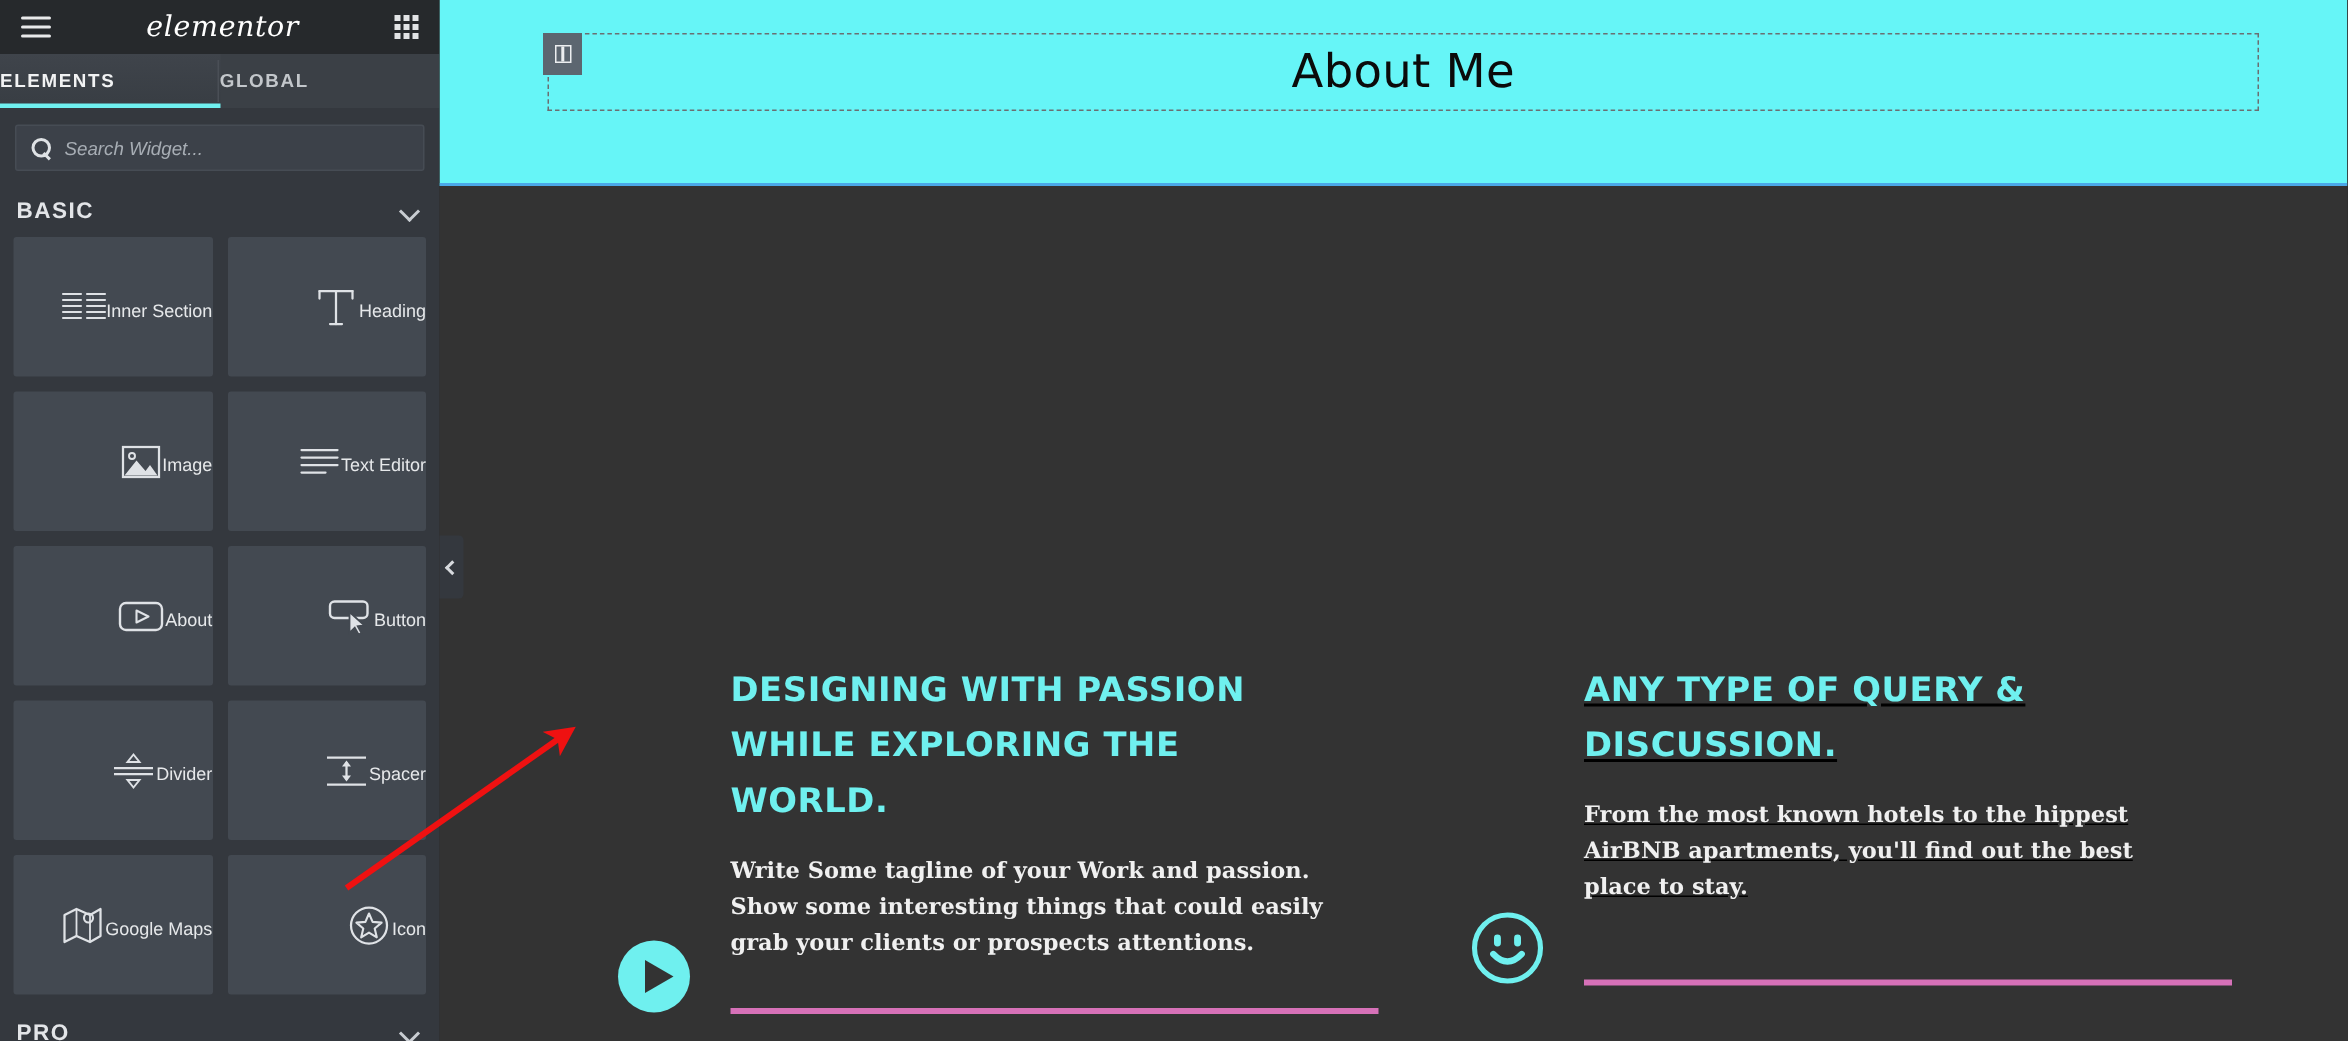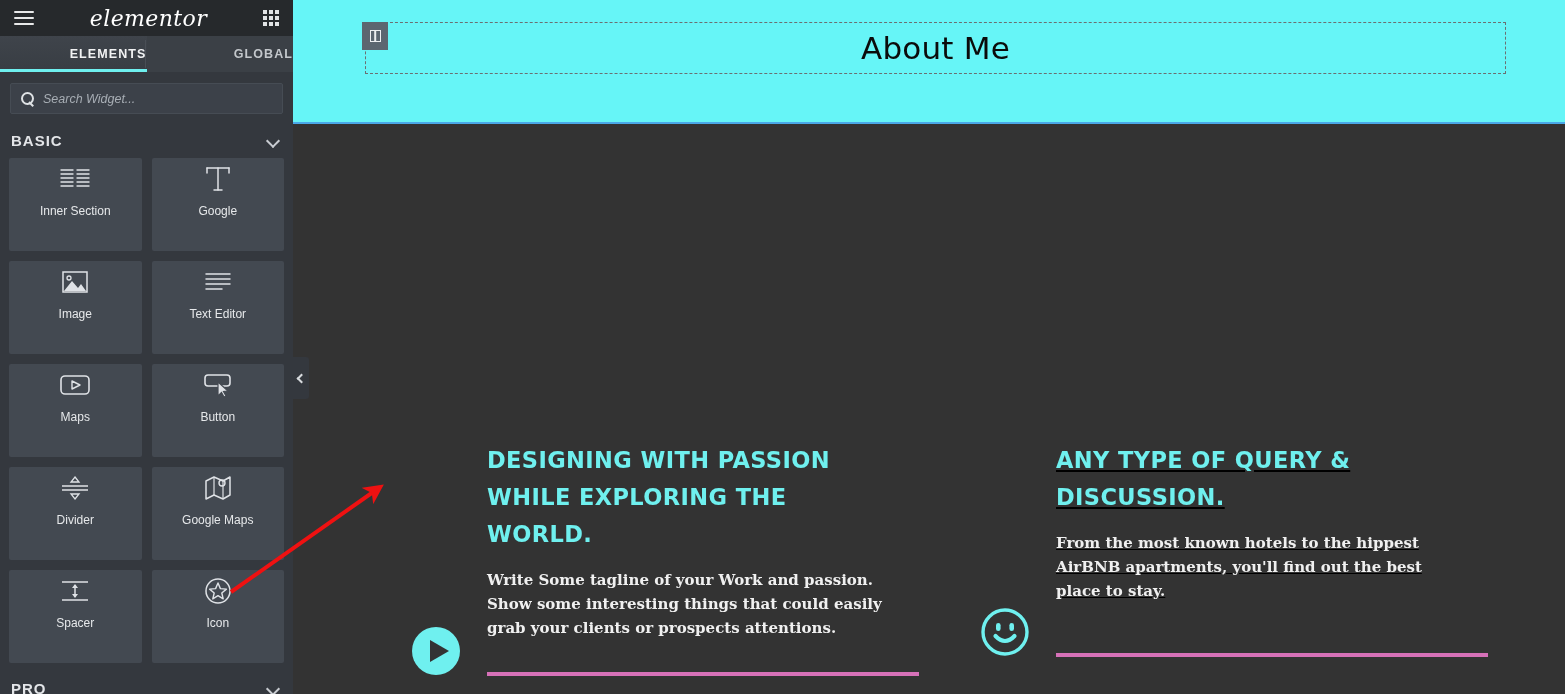--- a/index.html
+++ b/index.html
@@ -21,28 +21,28 @@
   #panel-header {
     position: relative;
     height: 36px; background: #26292c;
     display: flex; align-items: center; justify-content: space-between;
     padding: 0 14px;
   }
   .hamburger { width: 20px; height: 14px; display: flex; flex-direction: column; justify-content: space-between; cursor: pointer; }
   .hamburger i { display: block; height: 2px; background: #e8e9ea; border-radius: 1px; }
   .brand {
     color: #fff; font-family: "DejaVu Serif", serif; font-style: italic;
-    font-size: 22px; letter-spacing: .4px; font-weight: 400;
+    font-size: 19px; letter-spacing: .4px; font-weight: 400;
   }
   .grid-icon { display: grid; grid-template-columns: repeat(3, 4px); grid-template-rows: repeat(3, 4px); gap: 2px; cursor: pointer; }
   .grid-icon i { display: block; width: 4px; height: 4px; background: #e2e4e6; }
 
   #tabs { display: flex; height: 36px; background: #3b4046; position: relative; }
   .tab {
-    flex: 1; display: flex; align-items: center; justify-content: flex-end;
+    flex: 1; display: flex; align-items: center; justify-content: flex-start;
     color: #c3c7cb; font-size: 12.5px; letter-spacing: 1.1px; font-weight: 600;
     cursor: pointer; position: relative;
   }
   .tab.active {
     color: #f1f2f3;
     background: linear-gradient(to bottom, #3f444b 0%, #383d43 100%);
   }
   .tab.active::after {
     content: ""; position: absolute; left: 0; right: 0; bottom: 0;
     height: 3px; background: #6ff0ef;
@@ -72,21 +72,21 @@
   .chev-down { width: 11px; height: 11px; position: relative; }
   .chev-down::before {
     content: ""; position: absolute; left: 0; top: 1px; width: 8px; height: 8px;
     border-right: 2px solid #c9cdd2; border-bottom: 2px solid #c9cdd2;
     transform: rotate(45deg);
   }
 
   .widget-grid { display: grid; grid-template-columns: 1fr 1fr; gap: 10px; padding: 0 9px; }
   .widget {
     height: 93px; background: #434951; border-radius: 2px;
-    display: flex; flex-direction: column; align-items: center; justify-content: flex-start;
+    display: flex; align-items: center; justify-content: flex-end;
     cursor: move; user-select: none;
   }
   .widget .w-icon { height: 42px; display: flex; align-items: center; justify-content: center; color: #dfe2e6; }
   .widget .w-label { color: #e6e8ea; font-size: 12px; margin-top: 4px; }
 
   
   #collapse-handle {
     position: absolute; left: 293px; top: 357px;
     width: 16px; height: 42px; background: #34383e;
     border-radius: 0 3px 3px 0;
@@ -229,21 +229,21 @@
           <svg width="30" height="28" viewBox="0 0 30 28">
             <g stroke="#dfe2e6" stroke-width="1.5" fill="none" stroke-linecap="round">
               <path d="M4 3 H26"></path>
                 <path d="M4 3 V8"></path>
                 <path d="M26 3 V8"></path>
               <path d="M15 3 V25"></path>
                 <path d="M11 25 H19"></path>
             </g>
           </svg>
         </div>
-        <div class="w-label">Google</div>
+        <div class="w-label">Heading</div>
       </div>
 
       <div class="widget">
         <div class="w-icon">
           <svg width="28" height="26" viewBox="0 0 28 26">
             <rect x="2" y="3" width="24" height="20" fill="none" stroke="#dfe2e6" stroke-width="1.5"></rect>
             <circle cx="8" cy="9" r="2" fill="none" stroke="#dfe2e6" stroke-width="1.3"></circle>
             <path d="M3 22 L11 12 L17 19 L20 15 L25 22 Z" fill="#dfe2e6"></path>
           </svg>
         </div>
@@ -264,21 +264,21 @@
         <div class="w-label">Text Editor</div>
       </div>
 
       <div class="widget">
         <div class="w-icon">
           <svg width="32" height="24" viewBox="0 0 32 24">
             <rect x="2" y="3" width="28" height="18" rx="4" fill="none" stroke="#dfe2e6" stroke-width="1.6"></rect>
             <path d="M13 8 L21 12 L13 16 Z" fill="none" stroke="#dfe2e6" stroke-width="1.4" stroke-linejoin="round"></path>
           </svg>
         </div>
-        <div class="w-label">Maps</div>
+        <div class="w-label">About</div>
       </div>
 
       <div class="widget">
         <div class="w-icon">
           <svg width="32" height="26" viewBox="0 0 32 26">
             <rect x="3" y="3" width="25" height="11" rx="3" fill="none" stroke="#dfe2e6" stroke-width="1.6"></rect>
             <path d="M16 10 L16 24 L19.5 20.5 L22 25 L24 24 L21.5 19.5 L26 19 Z" fill="#dfe2e6" stroke="#434951" stroke-width="1.2"></path>
           </svg>
         </div>
         <div class="w-label">Button</div>
@@ -287,45 +287,45 @@
       <div class="widget">
         <div class="w-icon">
           <svg width="30" height="28" viewBox="0 0 30 28">
             <path d="M15 3 L19 8 L11 8 Z" fill="none" stroke="#dfe2e6" stroke-width="1.3"></path>
             <line x1="2" y1="12" x2="28" y2="12" stroke="#dfe2e6" stroke-width="1.5"></line>
             <line x1="2" y1="16" x2="28" y2="16" stroke="#dfe2e6" stroke-width="1.5"></line>
             <path d="M15 25 L19 20 L11 20 Z" fill="none" stroke="#dfe2e6" stroke-width="1.3"></path>
           </svg>
         </div>
         <div class="w-label">Divider</div>
-      </div>
-
-      <div class="widget">
-        <div class="w-icon">
-          <svg width="30" height="28" viewBox="0 0 30 28">
-            <path d="M3 7 L11 3 L20 7 L27 3 L27 21 L20 25 L11 21 L3 25 Z" fill="none" stroke="#dfe2e6" stroke-width="1.5" stroke-linejoin="round"></path>
-            <line x1="11" y1="3" x2="11" y2="21" stroke="#dfe2e6" stroke-width="1.2"></line>
-            <line x1="20" y1="7" x2="20" y2="25" stroke="#dfe2e6" stroke-width="1.2"></line>
-            <circle cx="19" cy="9" r="3" fill="none" stroke="#dfe2e6" stroke-width="1.4"></circle>
-          </svg>
-        </div>
-        <div class="w-label">Google Maps</div>
       </div>
 
       <div class="widget">
         <div class="w-icon">
           <svg width="30" height="26" viewBox="0 0 30 26">
             <line x1="2" y1="4" x2="28" y2="4" stroke="#dfe2e6" stroke-width="1.5"></line>
             <line x1="2" y1="22" x2="28" y2="22" stroke="#dfe2e6" stroke-width="1.5"></line>
             <line x1="15" y1="7" x2="15" y2="19" stroke="#dfe2e6" stroke-width="1.5"></line>
             <path d="M15 6 L18 10 L12 10 Z" fill="#dfe2e6"></path>
             <path d="M15 20 L18 16 L12 16 Z" fill="#dfe2e6"></path>
           </svg>
         </div>
         <div class="w-label">Spacer</div>
+      </div>
+
+      <div class="widget">
+        <div class="w-icon">
+          <svg width="30" height="28" viewBox="0 0 30 28">
+            <path d="M3 7 L11 3 L20 7 L27 3 L27 21 L20 25 L11 21 L3 25 Z" fill="none" stroke="#dfe2e6" stroke-width="1.5" stroke-linejoin="round"></path>
+            <line x1="11" y1="3" x2="11" y2="21" stroke="#dfe2e6" stroke-width="1.2"></line>
+            <line x1="20" y1="7" x2="20" y2="25" stroke="#dfe2e6" stroke-width="1.2"></line>
+            <circle cx="19" cy="9" r="3" fill="none" stroke="#dfe2e6" stroke-width="1.4"></circle>
+          </svg>
+        </div>
+        <div class="w-label">Google Maps</div>
       </div>
 
       <div class="widget">
         <div class="w-icon">
           <svg width="30" height="30" viewBox="0 0 30 30">
             <circle cx="15" cy="15" r="12" fill="none" stroke="#dfe2e6" stroke-width="1.5"></circle>
             <path d="M15 7 L17.4 12.6 L23.4 13.1 L18.8 17 L20.2 22.9 L15 19.7 L9.8 22.9 L11.2 17 L6.6 13.1 L12.6 12.6 Z" fill="none" stroke="#dfe2e6" stroke-width="1.4" stroke-linejoin="round"></path>
           </svg>
         </div>
         <div class="w-label">Icon</div>

